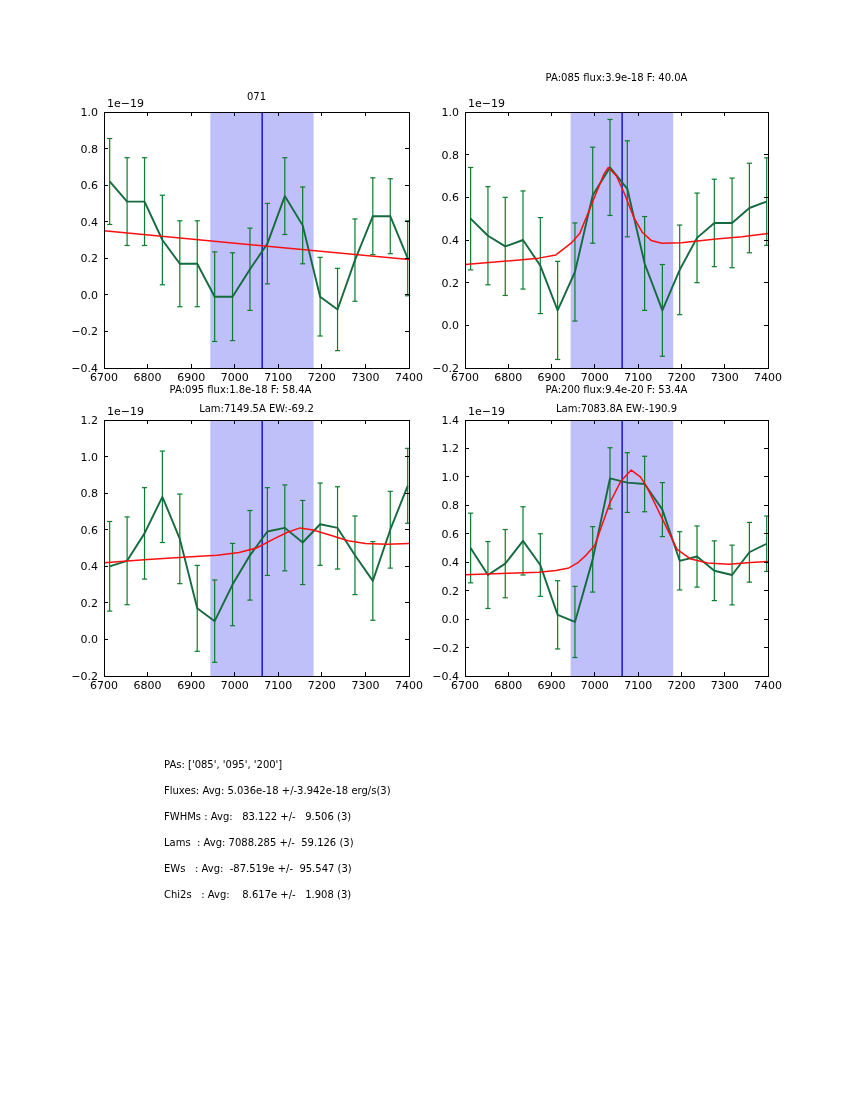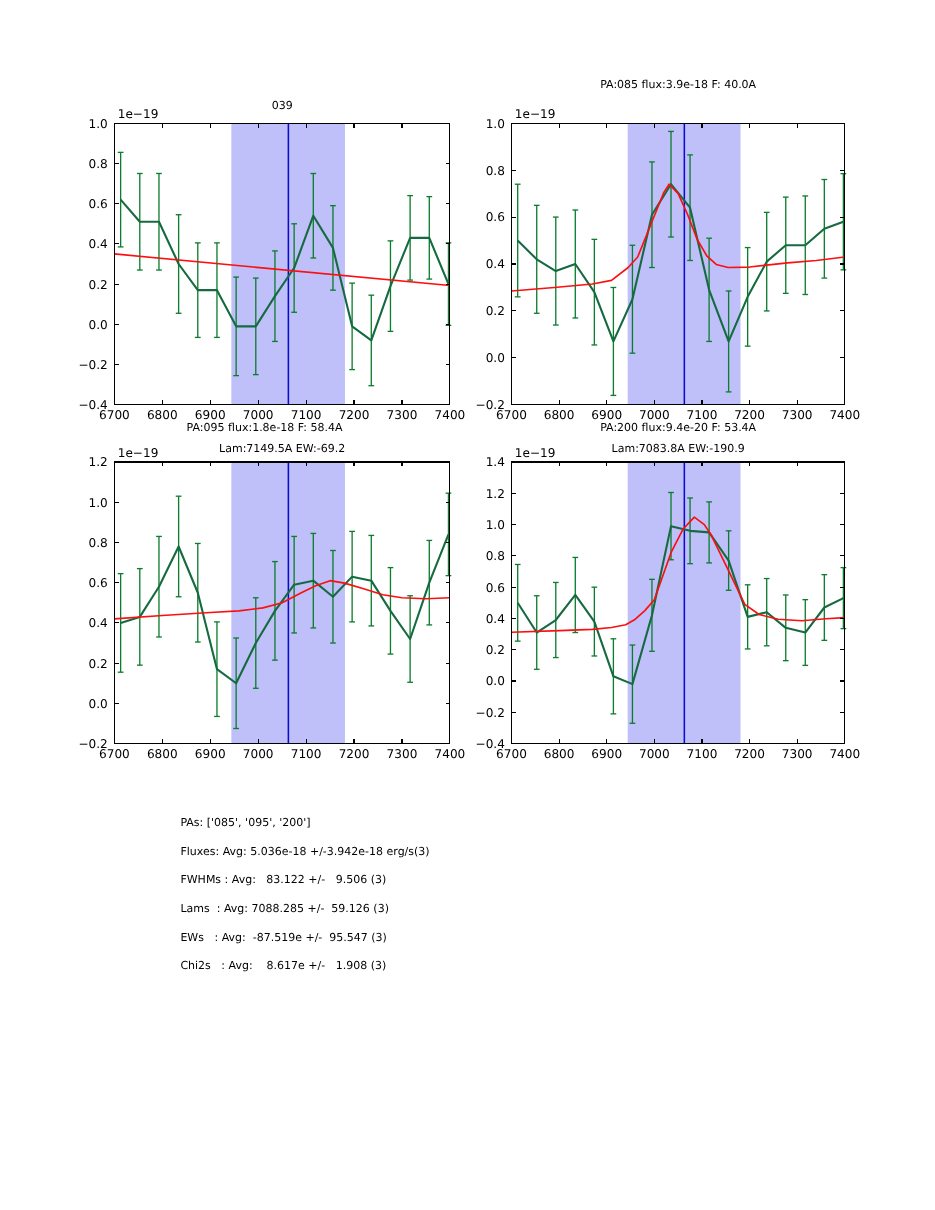--- a/index.html
+++ b/index.html
@@ -1,20 +1,20 @@
 <!DOCTYPE html>
 <html><head>
 <meta charset="utf-8">
 <style>
   html,body{margin:0;padding:0;background:#ffffff;}
   .fig{position:relative;width:850px;height:1100px;background:#ffffff;overflow:hidden;
        font-family:"DejaVu Sans",sans-serif;}
   svg{position:absolute;left:0;top:0;}
   .ptitle{position:absolute;font-size:10px;line-height:14px;color:#000;text-align:center;}
-  .sline{position:absolute;left:164px;font-size:10px;color:#000;white-space:pre;}
+  .sline{position:absolute;left:164px;font-size:10px;color:#000;white-space:pre;margin-top:16px;}
 </style>
 </head>
 <body>
 
 <div class="fig">
 
   <svg id="figure-svg" width="850" height="1100" viewBox="0 0 850 1100">
       <g>
         <rect x="210.31428571428572" y="112" width="103.2642857142857" height="256" fill="#bfbffa"></rect>
         <line x1="262.1642857142857" x2="262.1642857142857" y1="112" y2="368" stroke="#0a0ad2" stroke-width="1.4"></line>
@@ -477,21 +477,21 @@
           <text x="459" y="537.7777777777778" text-anchor="end">0.6</text>
           <text x="459" y="509.33333333333326" text-anchor="end">0.8</text>
           <text x="459" y="480.8888888888889" text-anchor="end">1.0</text>
           <text x="459" y="452.4444444444444" text-anchor="end">1.2</text>
           <text x="459" y="424" text-anchor="end">1.4</text>
         </g>
         <text x="468" y="415" fill="#000" font-size="11px" font-family="&quot;DejaVu Sans&quot;,sans-serif">1e−19</text>
       </g>
     </svg>
 
-  <div class="ptitle" style="left:104px;top:90px;width:305px">039</div>
+  <div class="ptitle" style="left:104px;top:90px;width:305px">071</div>
 
   <div class="ptitle" style="left:465px;top:71px;width:303px">PA:085 flux:3.9e-18 F: 40.0A</div>
 
   <div class="ptitle" style="left:88px;top:383px;width:305px">PA:095 flux:1.8e-18 F: 58.4A</div>
   <div class="ptitle" style="left:104px;top:402px;width:305px">Lam:7149.5A EW:-69.2</div>
 
   <div class="ptitle" style="left:465px;top:383px;width:303px">PA:200 flux:9.4e-20 F: 53.4A</div>
   <div class="ptitle" style="left:465px;top:402px;width:303px">Lam:7083.8A EW:-190.9</div>
 
   <div class="sline" style="top:743px">PAs: ['085', '095', '200']</div>

